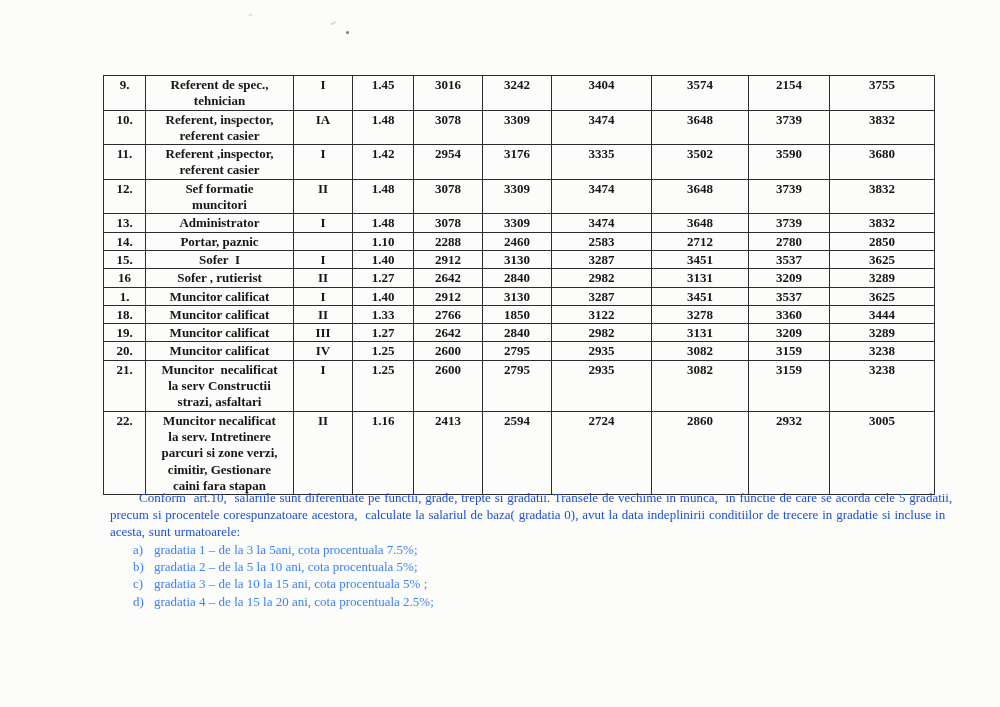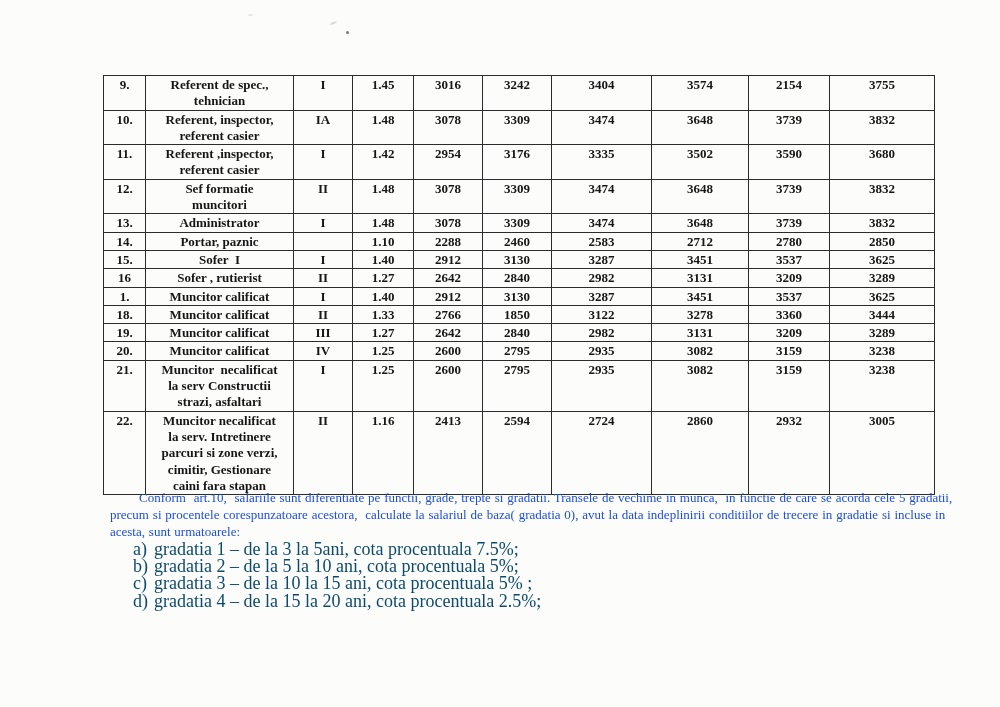--- a/index.html
+++ b/index.html
@@ -37,21 +37,21 @@
   .para{
     position:absolute;left:110px;top:489px;
     font-size:13px;line-height:17.2px;color:#1d4ed8;
   }
   .pline{white-space:pre;word-spacing:0.6px;}
   .pline.indent{padding-left:29px;}
 
   
   .glist{
     position:absolute;left:133px;top:541px;
-    font-size:18px;line-height:17.2px;color:#0c4a6e;
+    font-size:13px;line-height:17.2px;color:#3b82f6;
   }
   .gitem{white-space:nowrap;}
   .glet{display:inline-block;width:21px;}
 </style>
 </head>
 <body>
 
 <div class="page">
 
   <div class="speck s1"></div>

